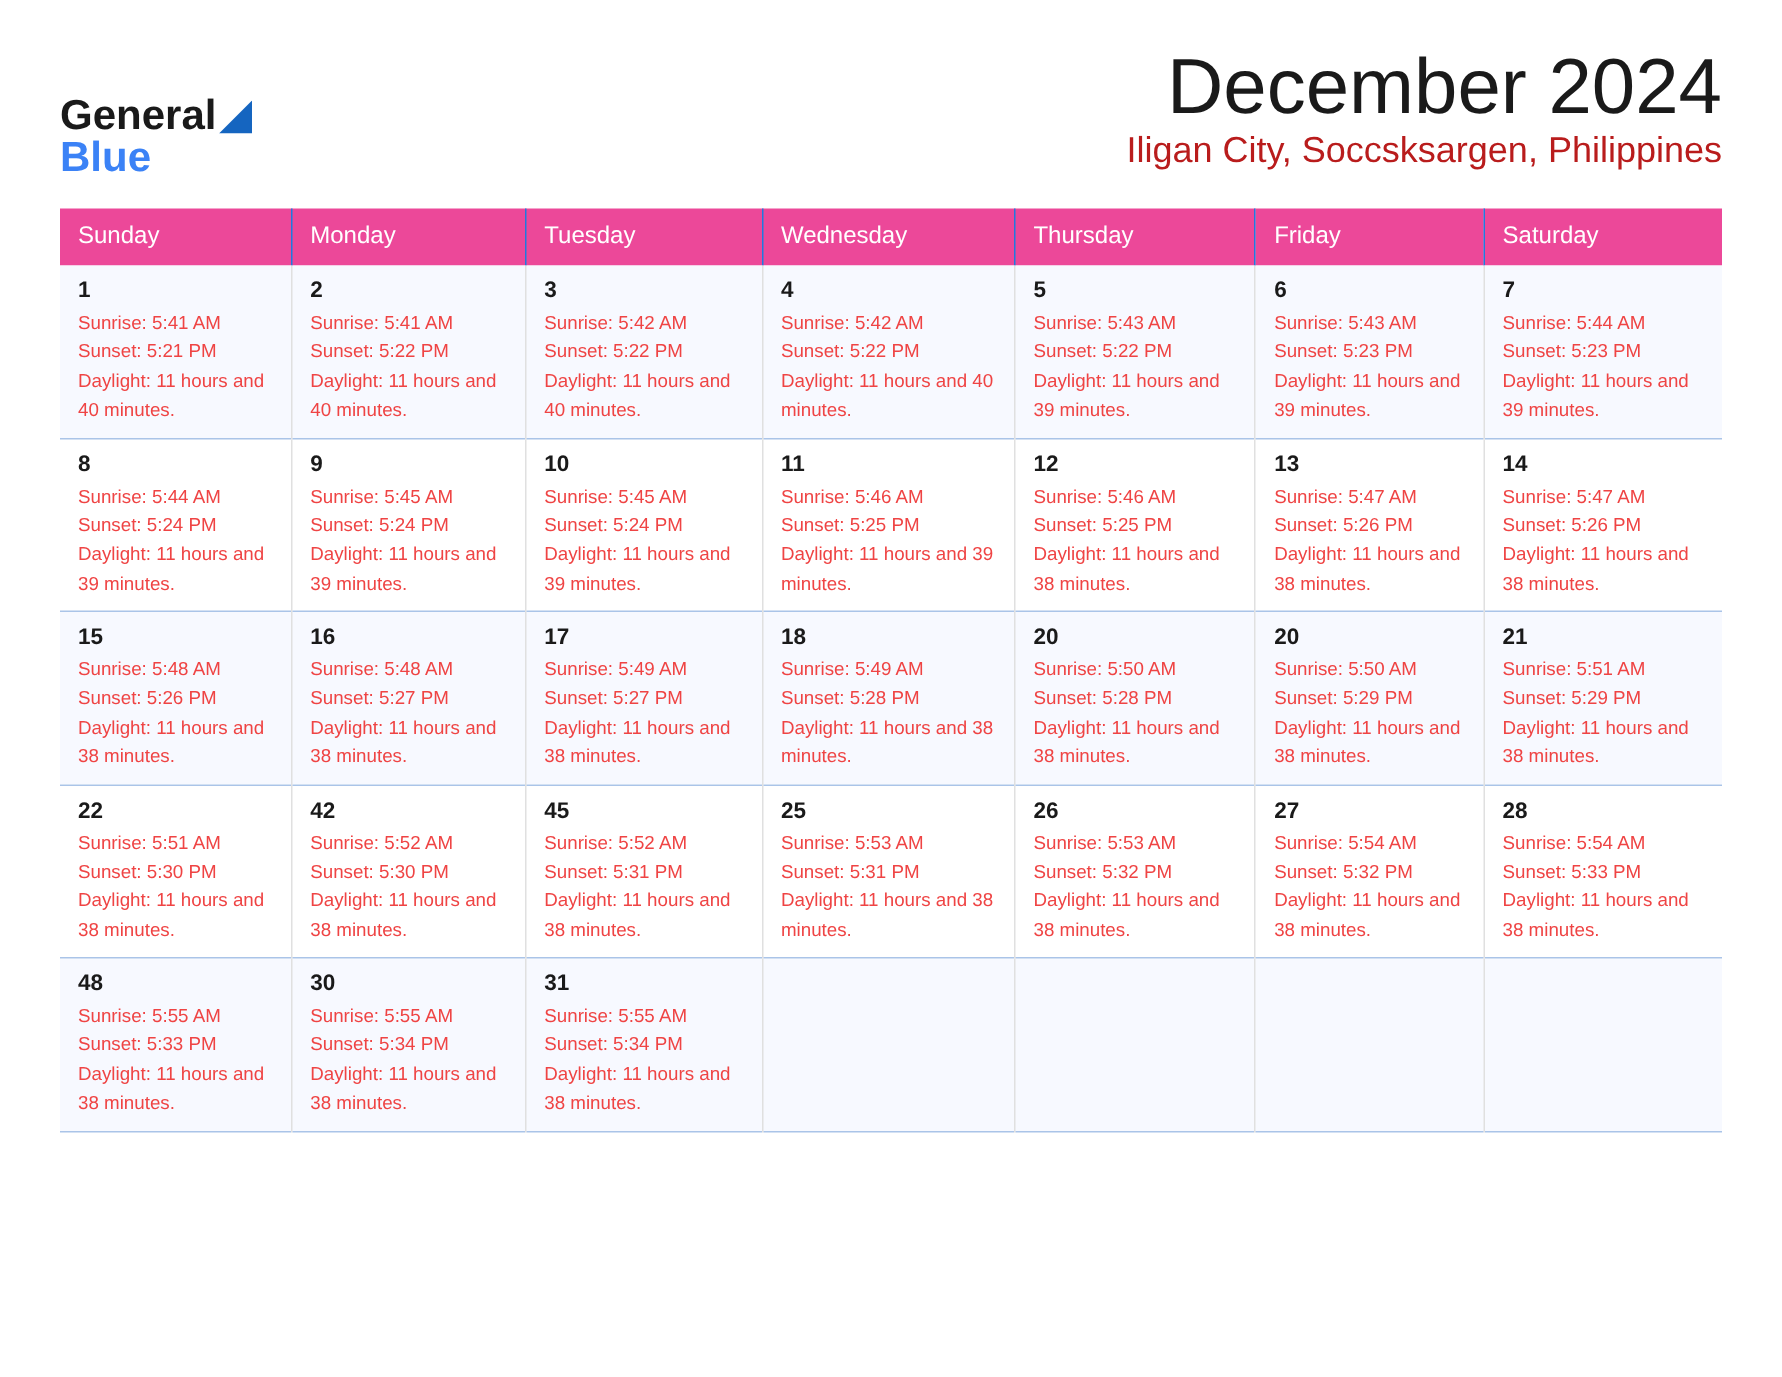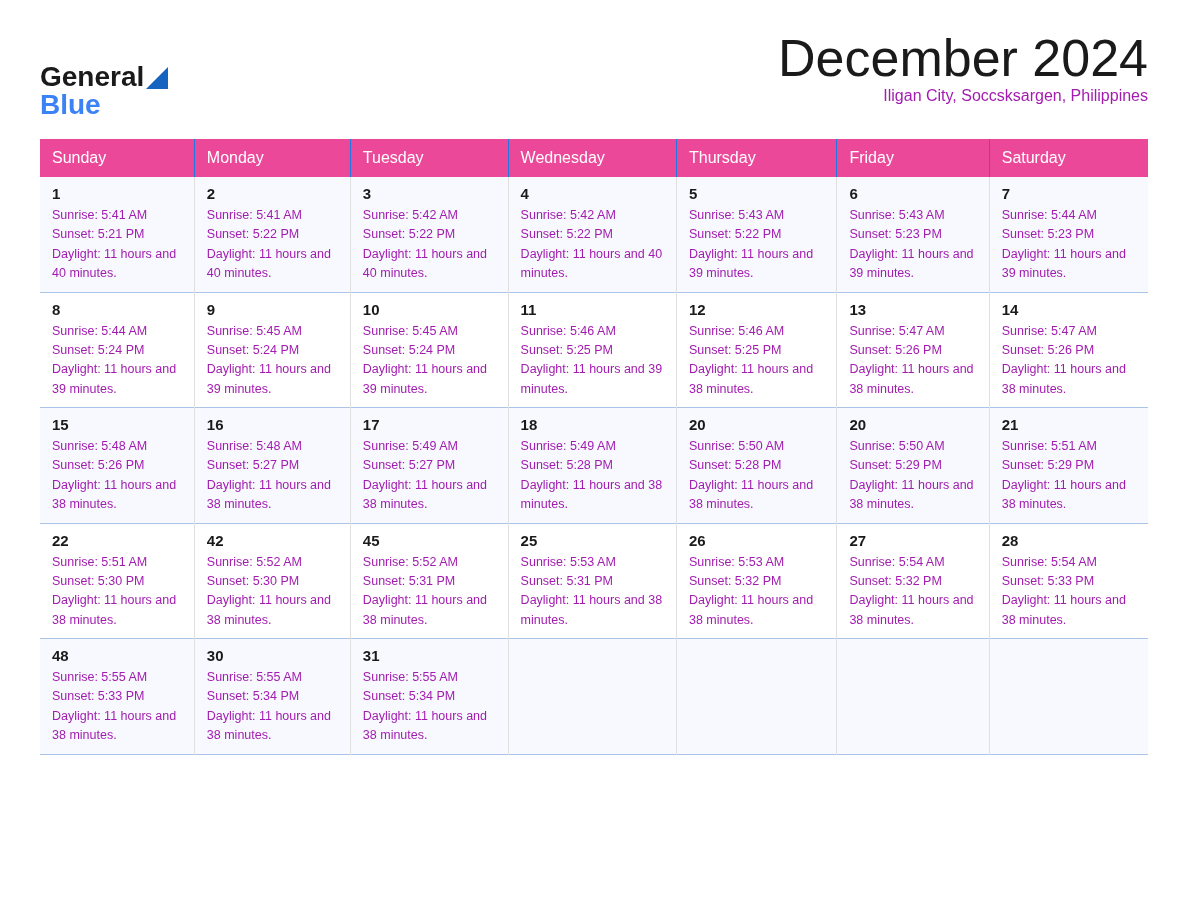--- a/index.html
+++ b/index.html
@@ -46,23 +46,23 @@
       text-align: right;
     }
     .title-block h1 {
       font-size: 52px;
       font-weight: normal;
       color: #1a1a1a;
       line-height: 1.1;
       margin-left: 32px;
     }
     .title-block h2 {
-      font-size: 16px;
+      font-size: 24px;
       font-weight: normal;
-      color: #a21caf;
+      color: #b91c1c;
     }
     table {
       width: 100%;
       border-collapse: collapse;
     }
     thead tr {
       background-color: #ec4899;
     }
     thead th {
       color: #fff;
@@ -92,21 +92,21 @@
     }
     .day-num {
       font-size: 15px;
       font-weight: bold;
       display: block;
       margin-bottom: 4px;
     }
     .day-info {
       font-size: 12.5px;
       line-height: 1.55;
-      color: #a21caf;
+      color: #ef4444;
     }
     .empty-cell {
       background: #fff;
     }
     tbody tr:nth-child(odd) td {
       background-color: #f7f9ff;
     }
     tbody tr:nth-child(even) td {
       background-color: #fff;
     }

